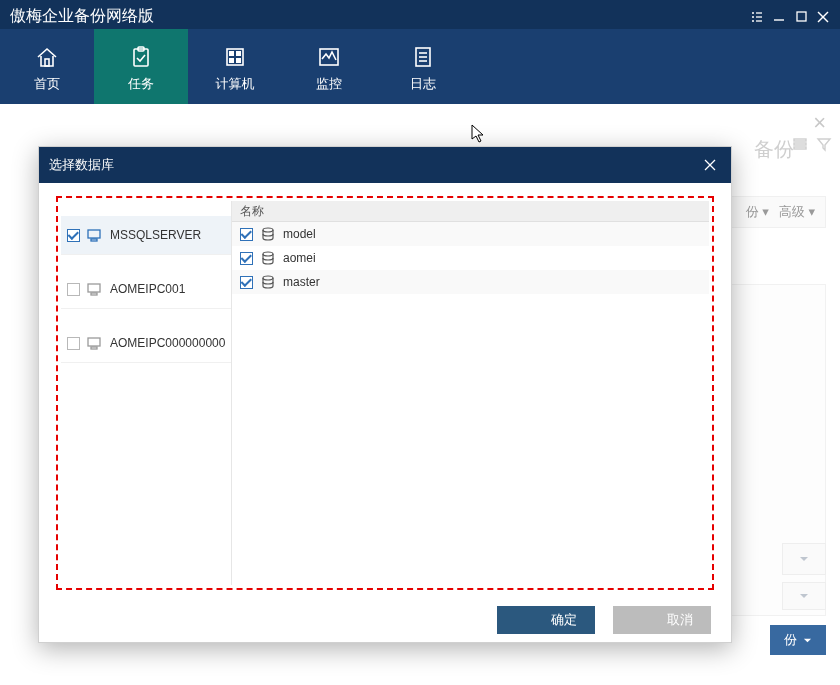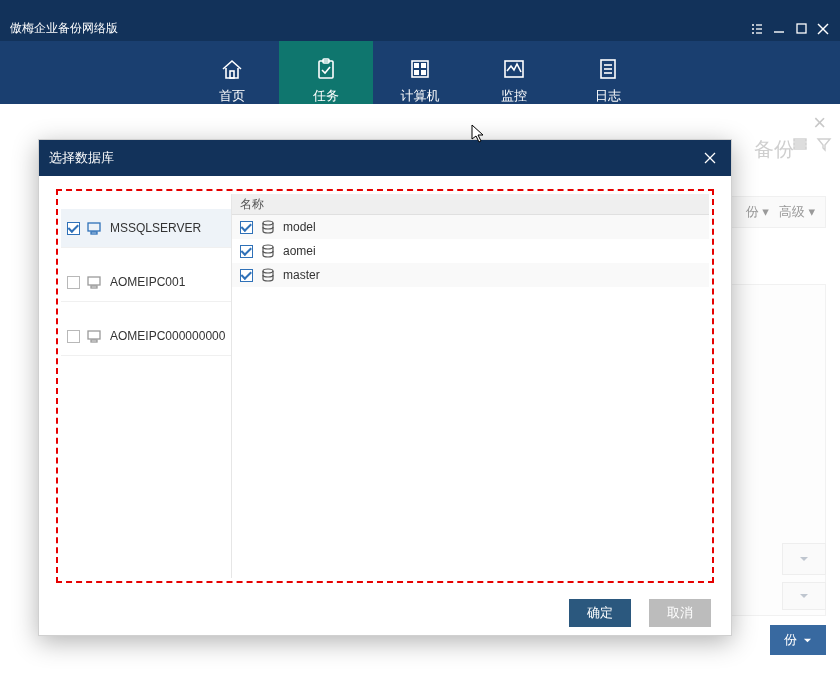--- a/index.html
+++ b/index.html
@@ -21,30 +21,29 @@
   body{
     width:840px;height:685px;
     font-family:"Microsoft YaHei","Segoe UI",Arial,sans-serif;
     font-size:13px;color:#333;background:#fff;overflow:hidden;
     position:relative;
   }
   
   .titlebar{
     height:25px;background:var(--navy);
     color:#fff;display:flex;align-items:center;
-    padding:16px 6px 0 10px;font-size:12px;
+    padding:4px 6px 0 10px;font-size:16px;
   }
   .titlebar .spacer{flex:1;}
   .win-btn{width:22px;height:22px;display:flex;align-items:center;justify-content:center;color:#fff;}
   .win-btn svg{display:block;}
   .navbar{
     height:77px;background:var(--navy2);
     display:flex;align-items:stretch;
     border-bottom:2px solid var(--navy);
-    justify-content:center;
   }
   .nav-item{
     width:94px;display:flex;flex-direction:column;align-items:center;justify-content:center;
     color:#fff;font-size:13px;gap:4px;
   }
   .nav-item.active{background:#0f766e;}
   .nav-icon{width:28px;height:28px;display:flex;align-items:center;justify-content:center;}
   .nav-icon svg{display:block;}
   .content-area{
     position:absolute;top:104px;left:0;right:0;bottom:0;
@@ -79,21 +78,21 @@
   .bg-bottom{
     position:absolute;right:14px;bottom:30px;height:30px;display:flex;align-items:center;gap:10px;
   }
   .bg-action{
     height:30px;padding:0 14px;display:flex;align-items:center;justify-content:center;
     background:#3869a0;color:#fff;font-size:13px;
   }
   .bg-action .chev{margin-left:6px;}
   
   .modal{
-    position:absolute;top:35px;left:38px;
+    position:absolute;top:42px;left:38px;
     width:692px;height:495px;background:#fff;
     box-shadow:0 6px 24px rgba(0,0,0,0.3);
     border:1px solid #d0d0d0;
     display:flex;flex-direction:column;
   }
   .modal-title{
     height:36px;background:var(--navy);color:#fff;
     display:flex;align-items:center;padding:0 10px;font-size:13px;
   }
   .modal-title .spacer{flex:1;}
@@ -125,21 +124,21 @@
   .checkbox.checked::after{
     content:"";width:8px;height:4px;border-left:2px solid var(--db-icon);border-bottom:2px solid var(--db-icon);
     transform:rotate(-45deg) translate(0px,-1px);
   }
   .checkbox.unchecked{border-color:#b8b8b8;}
   .server-icon{width:16px;height:14px;flex-shrink:0;}
   .db-icon-svg{width:16px;height:14px;flex-shrink:0;}
   .modal-footer{
     height:44px;display:flex;align-items:center;justify-content:flex-end;gap:18px;padding:0 20px;
   }
-  .btn{width:62px;height:28px;display:flex;align-items:center;justify-content:center;font-size:13px;color:#fff;}
+  .btn{width:62px;height:28px;display:flex;align-items:center;justify-content:center;font-size:13px;color:#fff;padding-left:36px;}
   .btn.primary{background:var(--btn-primary);}
   .btn.secondary{background:var(--btn-grey);}
   .cursor{
     position:absolute;top:124px;left:471px;width:16px;height:20px;pointer-events:none;
   }
   .chev{display:inline-block;}
   .chev svg{display:block;}
   .grey-chev{color:#bbb;}
   .scroll-arrow{position:absolute;right:2px;bottom:2px;width:12px;height:12px;}
 </style>

